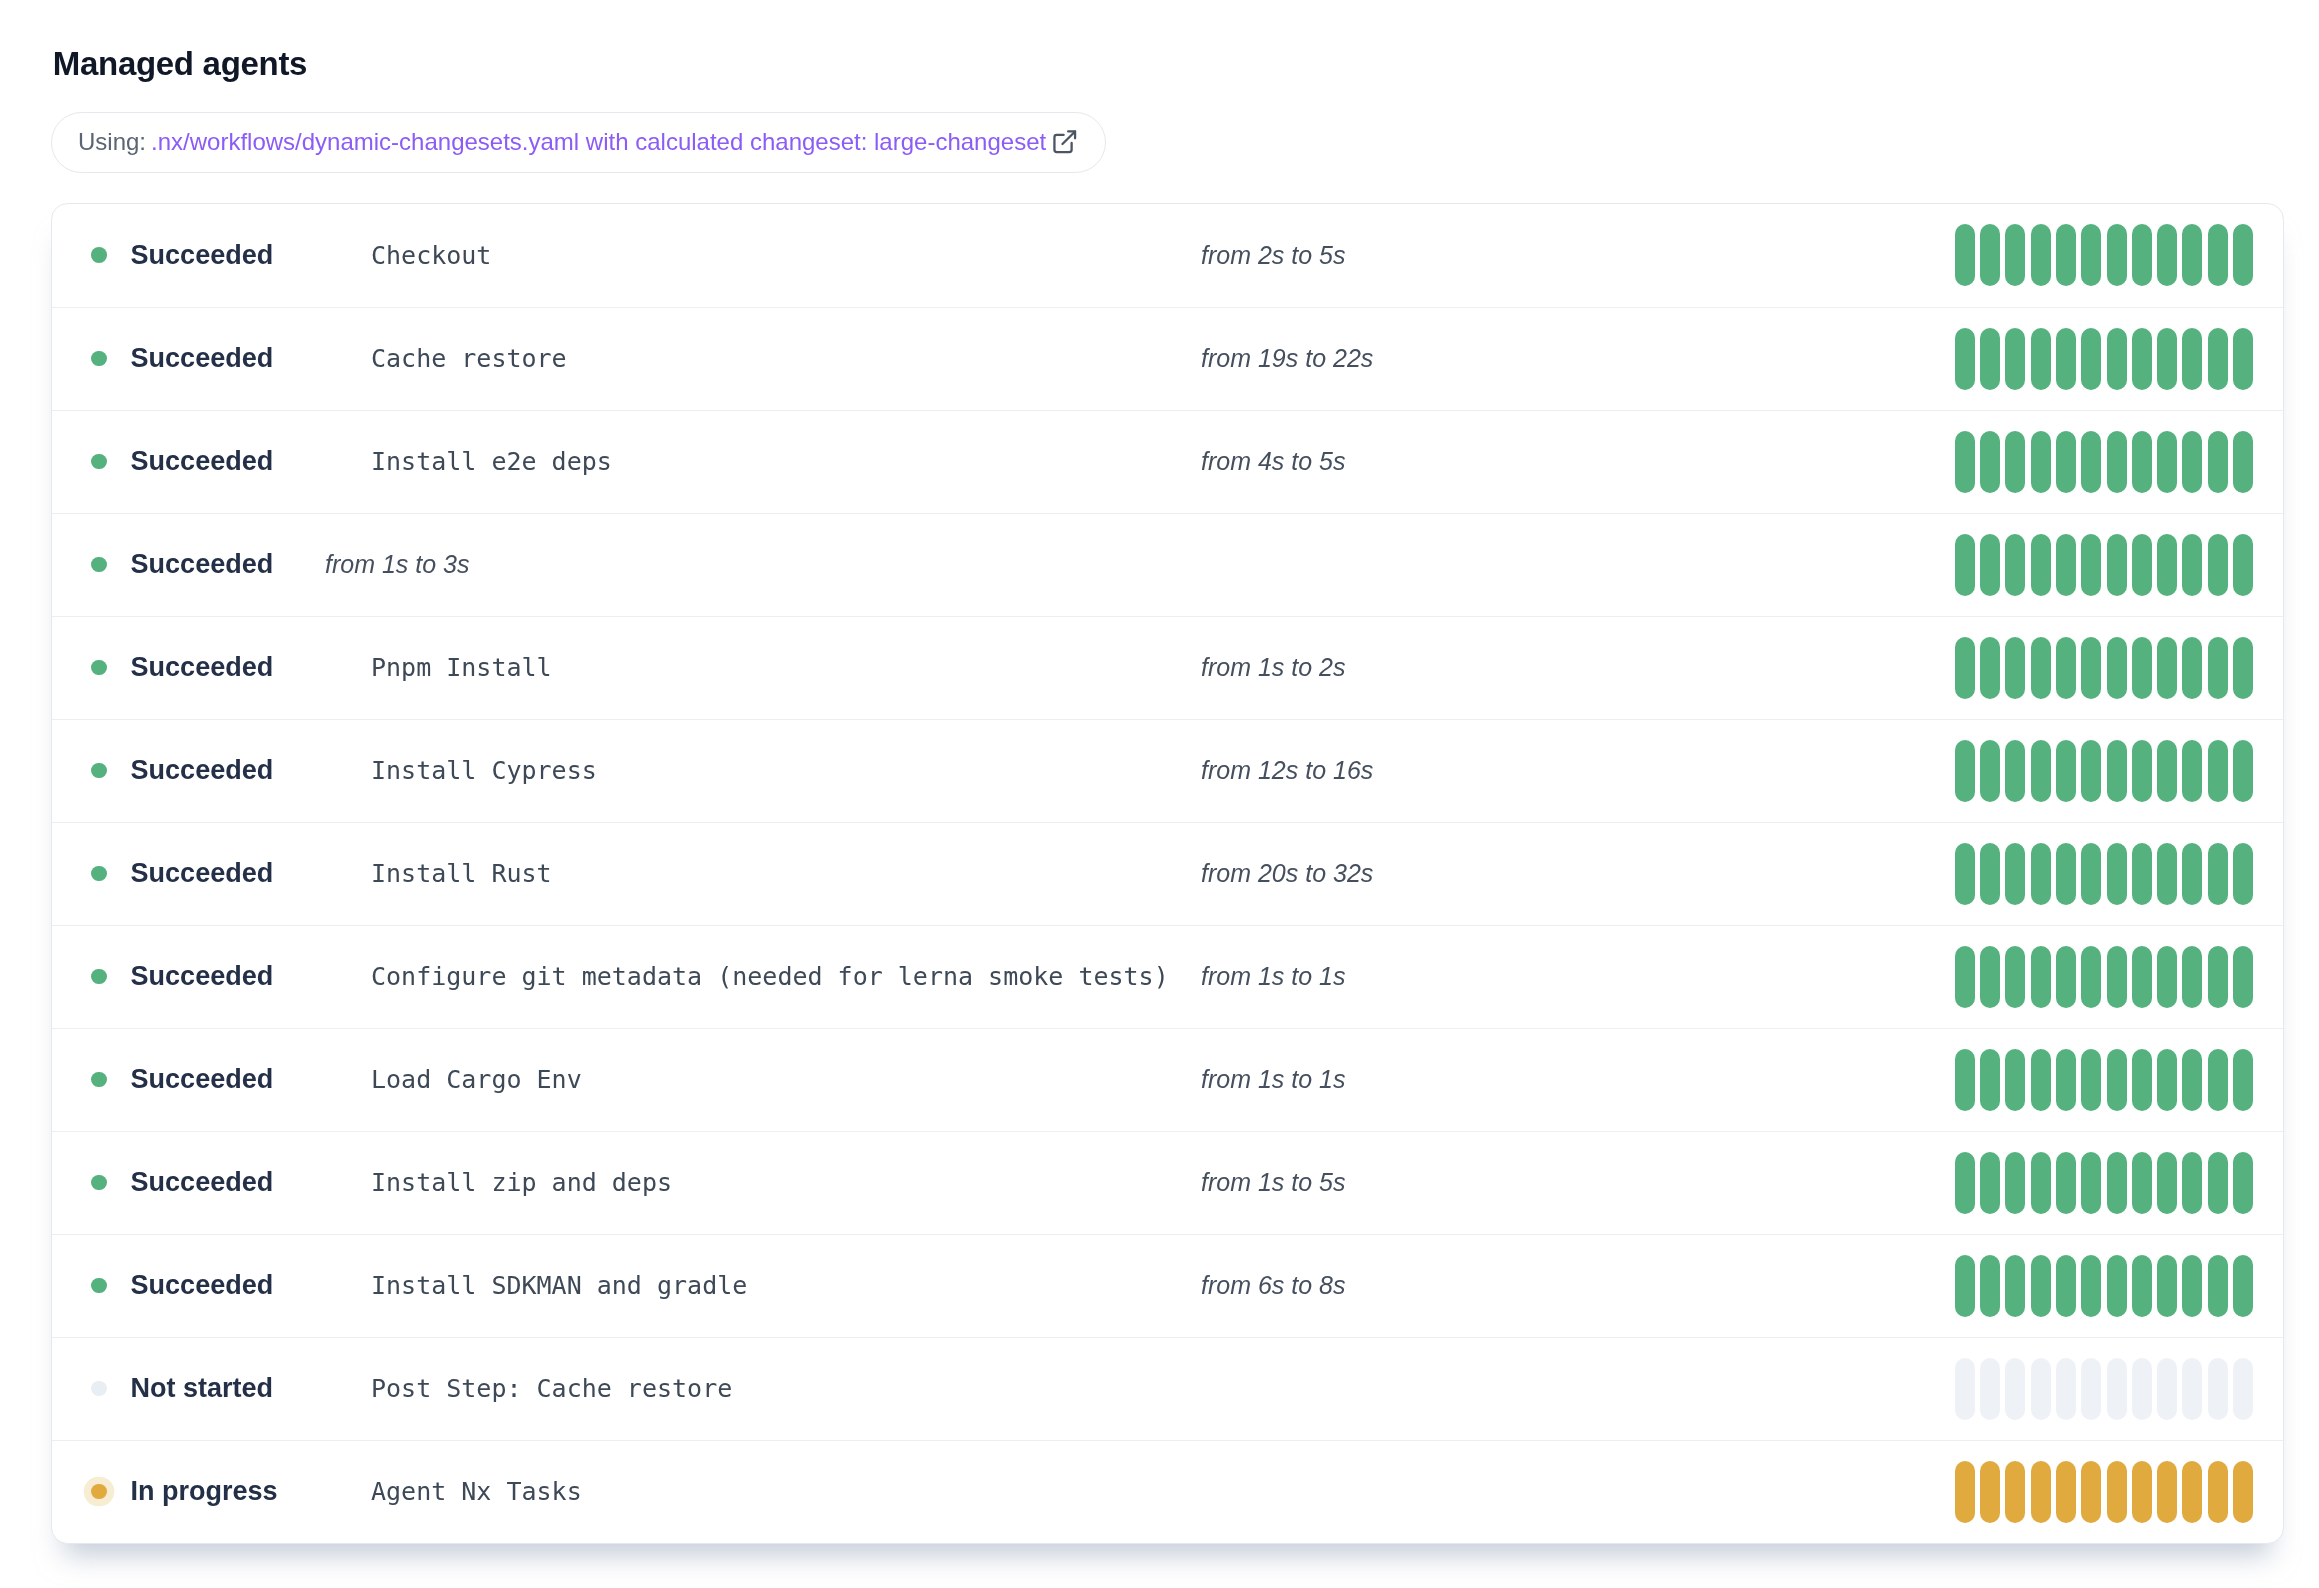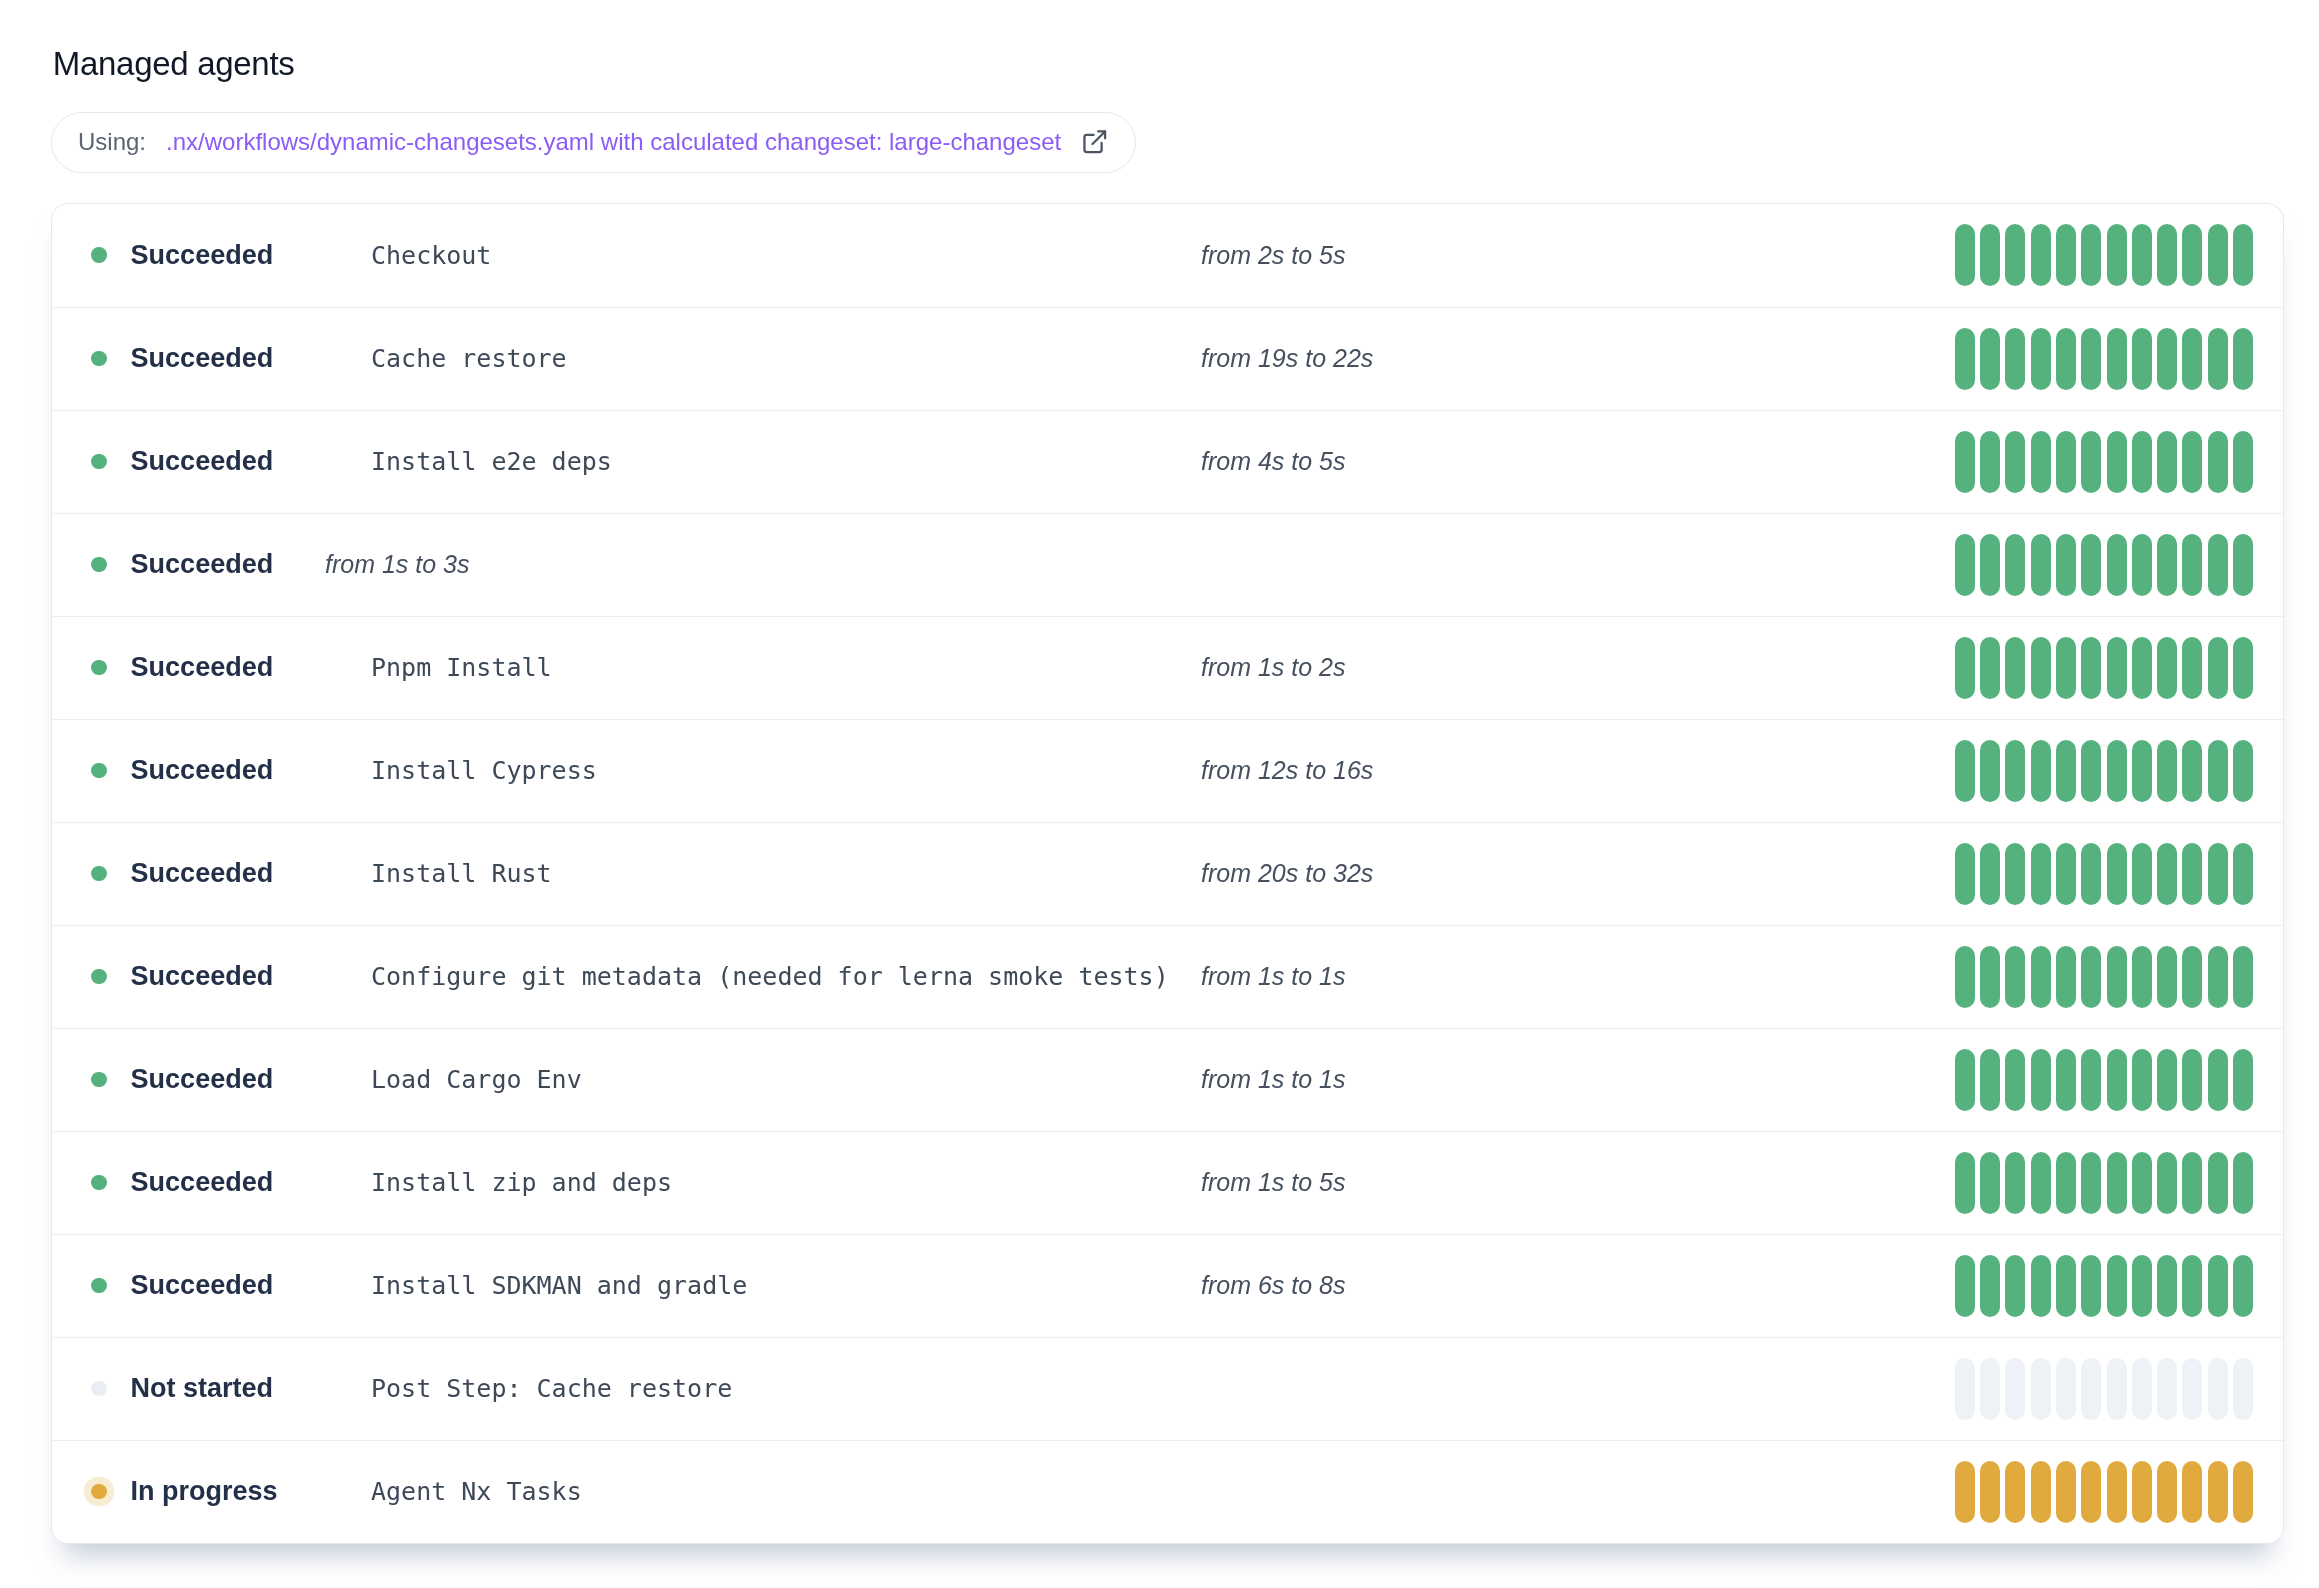--- a/index.html
+++ b/index.html
@@ -18,26 +18,26 @@
   *{box-sizing:border-box;}
   html,body{margin:0;padding:0;}
   body{
     width:2320px;height:1589px;overflow:hidden;background:#ffffff;
     font-family:"Liberation Sans",sans-serif;
     -webkit-font-smoothing:antialiased;
   }
   .page{padding:44px 51px 0 51px;}
   .page-title{
     margin:0 0 27.5px 1.8px;
-    font-size:33px;font-weight:400;letter-spacing:-0.3px;
+    font-size:33px;font-weight:700;letter-spacing:-0.3px;
     color:var(--title-text);
     line-height:40px;
   }
   .banner{
-    display:inline-flex;align-items:center;gap:20px;
+    display:inline-flex;align-items:center;gap:5px;
     height:61px;padding:0 26px;
     border:1.8px solid var(--border);border-radius:917px;
     background:#fff;
     font-size:24px;color:#5b6573;
     white-space:nowrap;
     cursor:pointer;
   }
   .banner-detail{font-weight:400;color:#8b5cf6;}
   .external-icon{width:27.5px;height:27.5px;color:#4b5563;flex:none;display:block;}
   .card{

